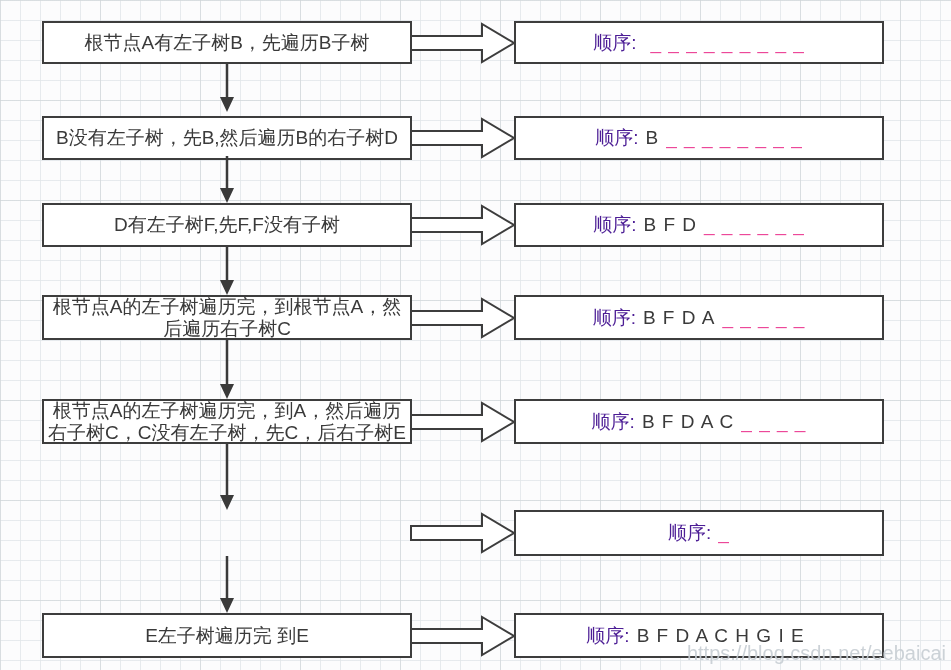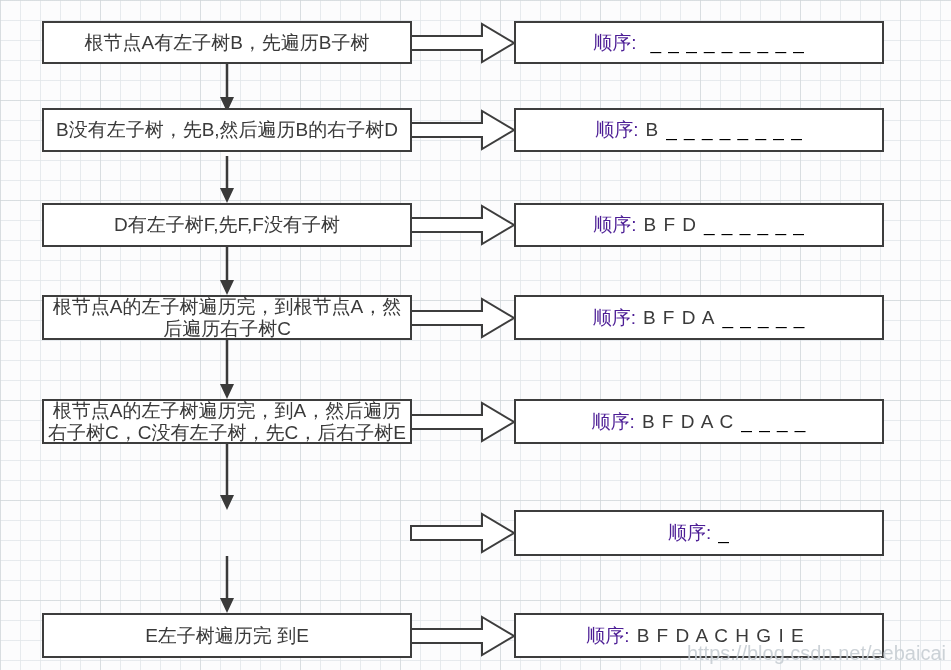--- a/index.html
+++ b/index.html
@@ -19,21 +19,21 @@
     position:absolute;top:0;height:100%;box-sizing:border-box;
     border:2px solid #3d3d3d;background:#ffffff;
     display:flex;align-items:center;justify-content:center;
     text-align:center;color:#3a3a3a;font-size:19px;line-height:22px;
   }
   .box.left{left:42px;width:370px;padding:0 4px;}
   .box.right{left:514px;width:370px;white-space:nowrap;}
   .harrow{position:absolute;left:410px;top:50%;transform:translateY(-50%);}
   .varrow{position:absolute;left:218px;}
   .seq{margin-left:7px;letter-spacing:1px;color:#3a3a3a;}
-  .blanks{margin-left:7px;letter-spacing:1px;color:#000000;}
+  .blanks{margin-left:7px;letter-spacing:1px;color:#ec4899;}
   .order-label{color:#4c1d95;}
   .watermark{
     position:absolute;right:5px;bottom:5px;
     font-size:20px;color:rgba(199,205,211,0.9);
     pointer-events:none;white-space:nowrap;
   }
 </style>
 </head>
 <body>
 
@@ -49,21 +49,21 @@
       <span class="seq"></span>
       <span class="blanks">_ _ _ _ _ _ _ _ _</span>
   </div>
 </div>
 
 <svg class="varrow" style="top:64px" width="18" height="48">
   <line x1="9" y1="0" x2="9" y2="34" stroke="#3a3a3a" stroke-width="2.5"></line>
   <polygon points="2,33 16,33 9,48" fill="#3a3a3a"></polygon>
 </svg>
 
-<div class="row" style="top:108px;height:44px">
+<div class="row" style="top:116px;height:44px">
   <div class="box left">
     <span>B没有左子树，先B,然后遍历B的右子树D</span>
   </div>
   <svg class="harrow" width="106" height="52">
     <polygon points="1,19 72,19 72,7 104,26 72,45 72,33 1,33" fill="#ffffff" stroke="#3d3d3d" stroke-width="2"></polygon>
   </svg>
   <div class="box right">
     <span class="order-label">顺序:</span>
       <span class="seq">B</span>
       <span class="blanks">_ _ _ _ _ _ _ _</span>

